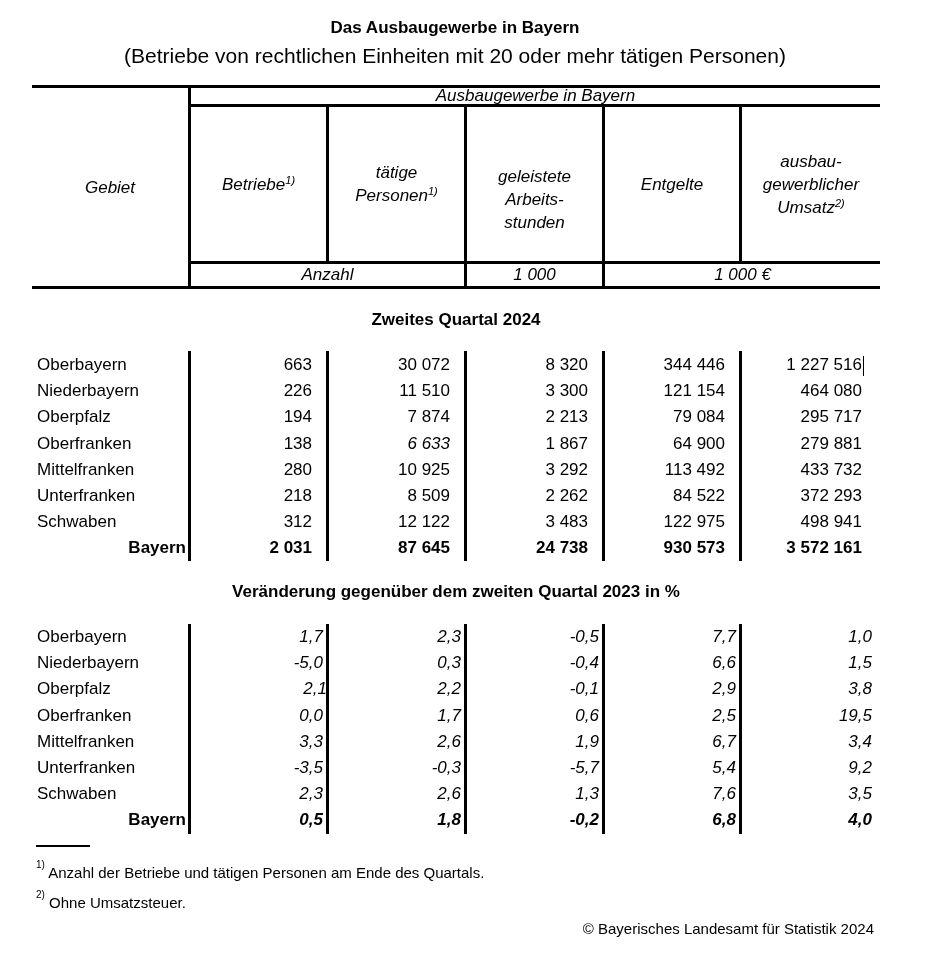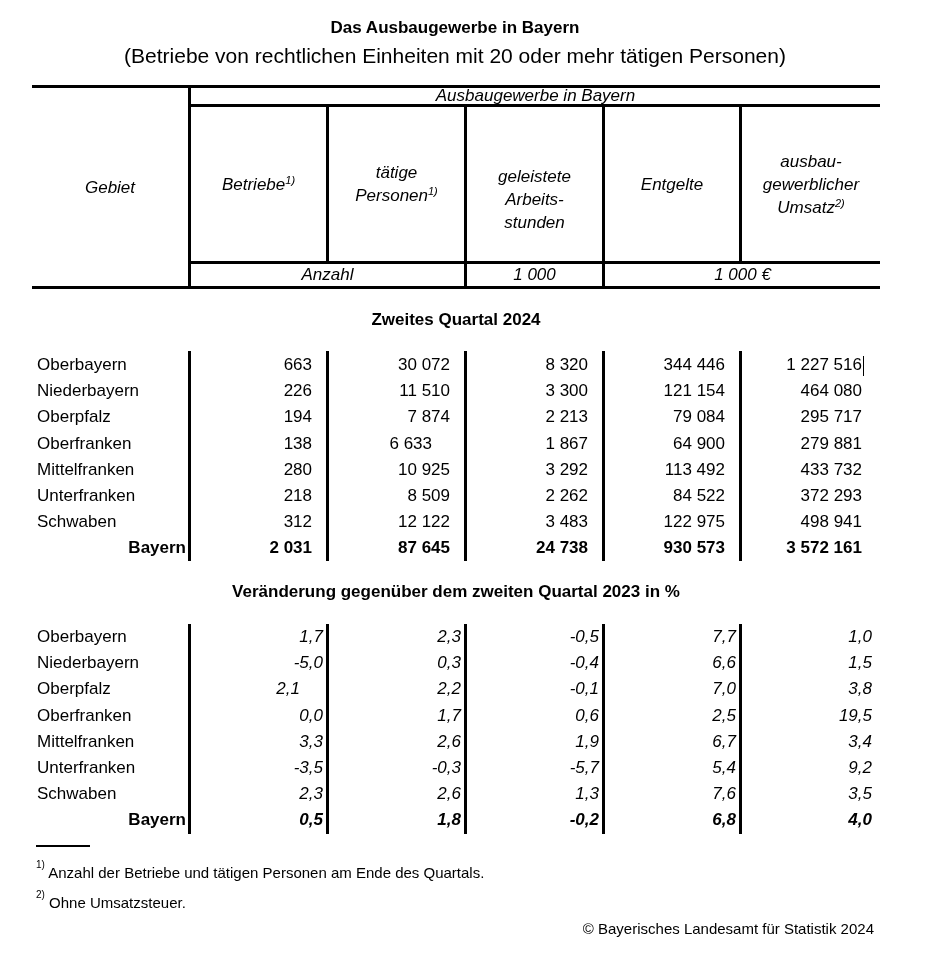--- a/index.html
+++ b/index.html
@@ -129,21 +129,21 @@
       <div class="cell name">Oberpfalz</div>
       <div class="cell num" style="right: 624px;">194</div>
       <div class="cell num" style="right: 486px;">7 874</div>
       <div class="cell num" style="right: 348px;">2 213</div>
       <div class="cell num" style="right: 211px;">79 084</div>
       <div class="cell num" style="right: 74px;">295 717</div>
     </div>
     <div class="row" style="top: 430.6px;">
       <div class="cell name">Oberfranken</div>
       <div class="cell num" style="right: 624px;">138</div>
-      <div class="cell num" style="right: 504px;">6 633</div>
+      <div class="cell num" style="right: 486px; font-style: italic;">6 633</div>
       <div class="cell num" style="right: 348px;">1 867</div>
       <div class="cell num" style="right: 211px;">64 900</div>
       <div class="cell num" style="right: 74px;">279 881</div>
     </div>
     <div class="row" style="top: 456.8px;">
       <div class="cell name">Mittelfranken</div>
       <div class="cell num" style="right: 624px;">280</div>
       <div class="cell num" style="right: 486px;">10 925</div>
       <div class="cell num" style="right: 348px;">3 292</div>
       <div class="cell num" style="right: 211px;">113 492</div>
@@ -193,24 +193,24 @@
     <div class="row pct" style="top: 650.2px;">
       <div class="cell name">Niederbayern</div>
       <div class="cell num" style="right: 613px;">-5,0</div>
       <div class="cell num" style="right: 475px;">0,3</div>
       <div class="cell num" style="right: 337px;">-0,4</div>
       <div class="cell num" style="right: 200px;">6,6</div>
       <div class="cell num" style="right: 64px;">1,5</div>
     </div>
     <div class="row pct" style="top: 676.4px;">
       <div class="cell name">Oberpfalz</div>
-      <div class="cell num" style="right: 636px; margin-left: 16px;">2,1</div>
+      <div class="cell num" style="right: 609px; margin-left: 16px;">2,1</div>
       <div class="cell num" style="right: 475px;">2,2</div>
       <div class="cell num" style="right: 337px;">-0,1</div>
-      <div class="cell num" style="right: 200px;">7,0</div>
+      <div class="cell num" style="right: 200px;">2,9</div>
       <div class="cell num" style="right: 64px;">3,8</div>
     </div>
     <div class="row pct" style="top: 702.6px;">
       <div class="cell name">Oberfranken</div>
       <div class="cell num" style="right: 613px;">0,0</div>
       <div class="cell num" style="right: 475px;">1,7</div>
       <div class="cell num" style="right: 337px;">0,6</div>
       <div class="cell num" style="right: 200px;">2,5</div>
       <div class="cell num" style="right: 64px;">19,5</div>
     </div>

